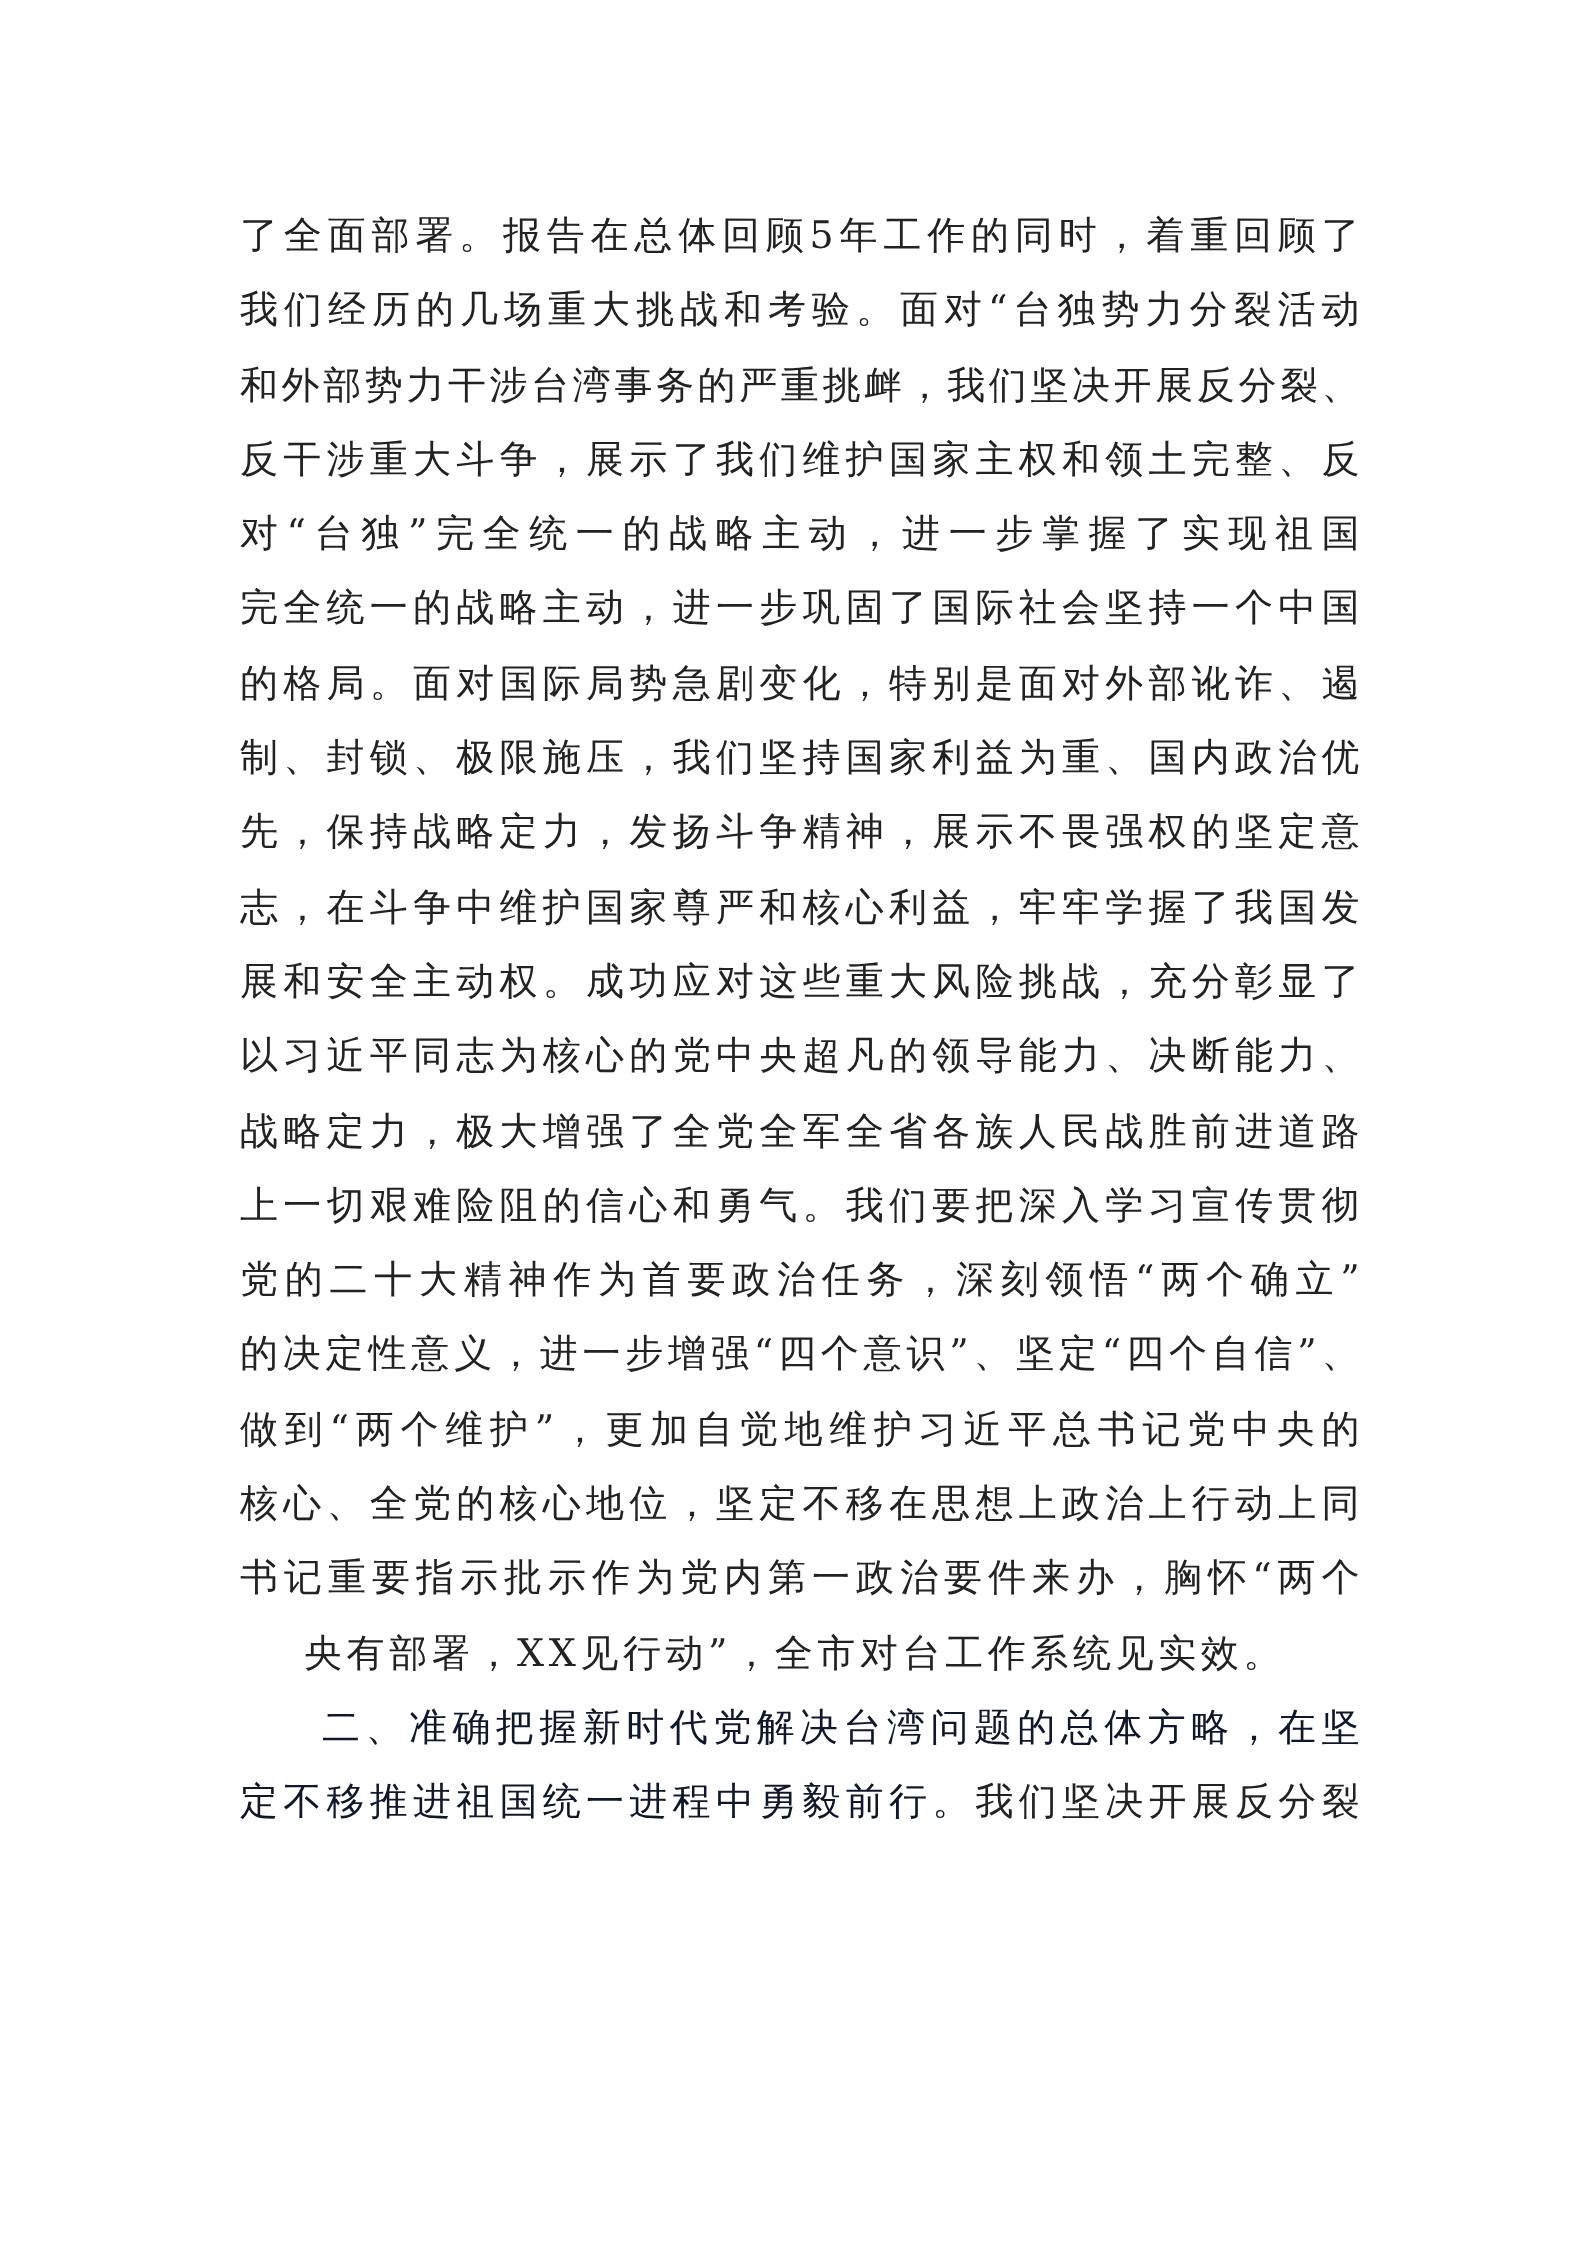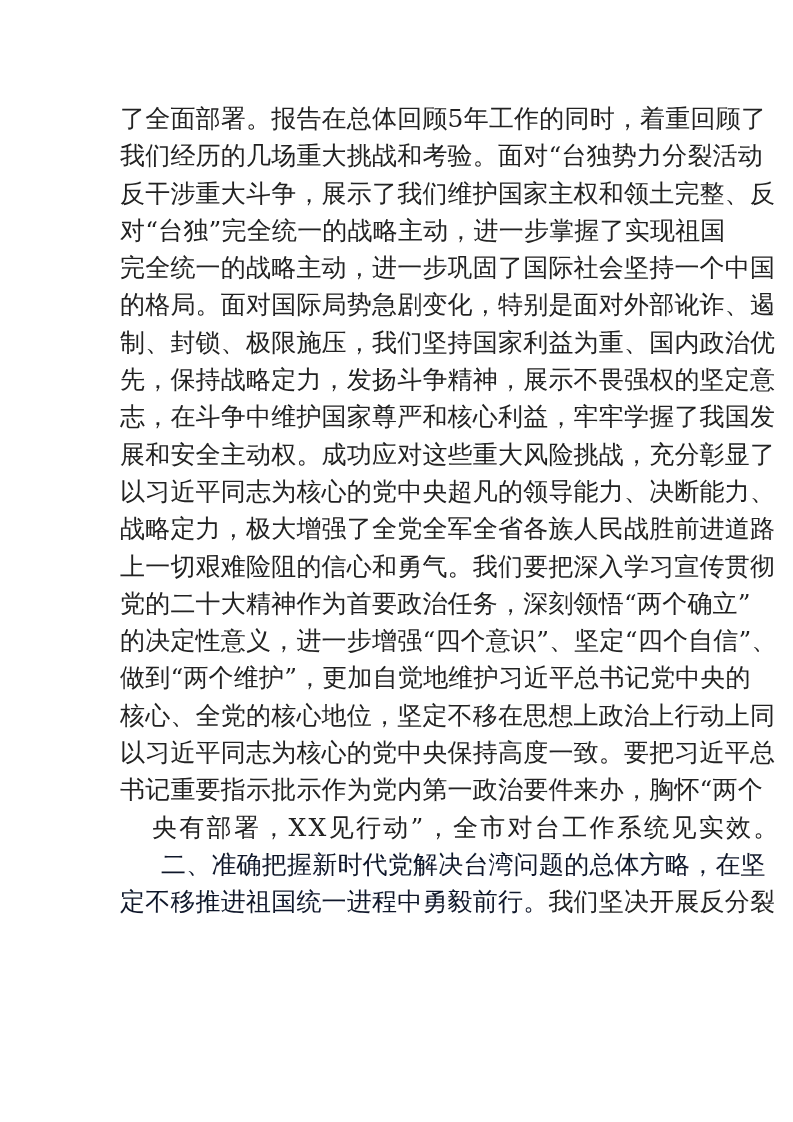--- a/index.html
+++ b/index.html
@@ -22,21 +22,21 @@
     background: #ffffff;
   }
   .body-text {
     position: absolute;
     left: 120px;
     top: 100px;
     width: 560px;
     margin: 0;
     padding: 0;
     font-family: "DejaVu Serif", "Liberation Serif", serif;
-    font-size: 25px;
+    font-size: 19px;
     line-height: 37.3px;
     color: #222222;
   }
   .line {
     display: block;
     white-space: nowrap;
     text-align: justify;
     text-align-last: justify;
     height: 37.3px;
     letter-spacing: 0.2px;
@@ -58,36 +58,36 @@
     font-weight: normal;
   }
 </style>
 </head>
 <body>
 
 <div class="page">
   <div class="body-text">
     <span class="line">了全面部署。报告在总体回顾5年工作的同时，着重回顾了</span>
     <span class="line">我们经历的几场重大挑战和考验。面对“台独势力分裂活动</span>
+    <span class="line">和外部势力干涉台湾事务的严重挑衅，我们坚决开展反分裂、</span>
     <span class="line">反干涉重大斗争，展示了我们维护国家主权和领土完整、反</span>
     <span class="line">对“台独”完全统一的战略主动，进一步掌握了实现祖国</span>
     <span class="line">完全统一的战略主动，进一步巩固了国际社会坚持一个中国</span>
     <span class="line">的格局。面对国际局势急剧变化，特别是面对外部讹诈、遏</span>
     <span class="line">制、封锁、极限施压，我们坚持国家利益为重、国内政治优</span>
     <span class="line">先，保持战略定力，发扬斗争精神，展示不畏强权的坚定意</span>
     <span class="line">志，在斗争中维护国家尊严和核心利益，牢牢学握了我国发</span>
     <span class="line">展和安全主动权。成功应对这些重大风险挑战，充分彰显了</span>
     <span class="line">以习近平同志为核心的党中央超凡的领导能力、决断能力、</span>
     <span class="line">战略定力，极大增强了全党全军全省各族人民战胜前进道路</span>
     <span class="line">上一切艰难险阻的信心和勇气。我们要把深入学习宣传贯彻</span>
     <span class="line">党的二十大精神作为首要政治任务，深刻领悟“两个确立”</span>
     <span class="line">的决定性意义，进一步增强“四个意识”、坚定“四个自信”、</span>
     <span class="line">做到“两个维护”，更加自觉地维护习近平总书记党中央的</span>
     <span class="line">核心、全党的核心地位，坚定不移在思想上政治上行动上同</span>
-    <span class="line">以习近平同志为核心的党中央保持高度一致。要把习近平总</span>
     <span class="line">书记重要指示批示作为党内第一政治要件来办，胸怀“两个</span>
     <span class="line last">央有部署，XX见行动”，全市对台工作系统见实效。</span>
 
     <span class="line heading-start">
       <span class="bold">二、准确把握新时代党解决台湾问题的总体方略，在坚</span>
     </span>
     <span class="line">
       <span class="bold">定不移推进祖国统一进程中勇毅前行。</span><span class="normal">我们坚决开展反分裂</span>
     </span>
   </div>

